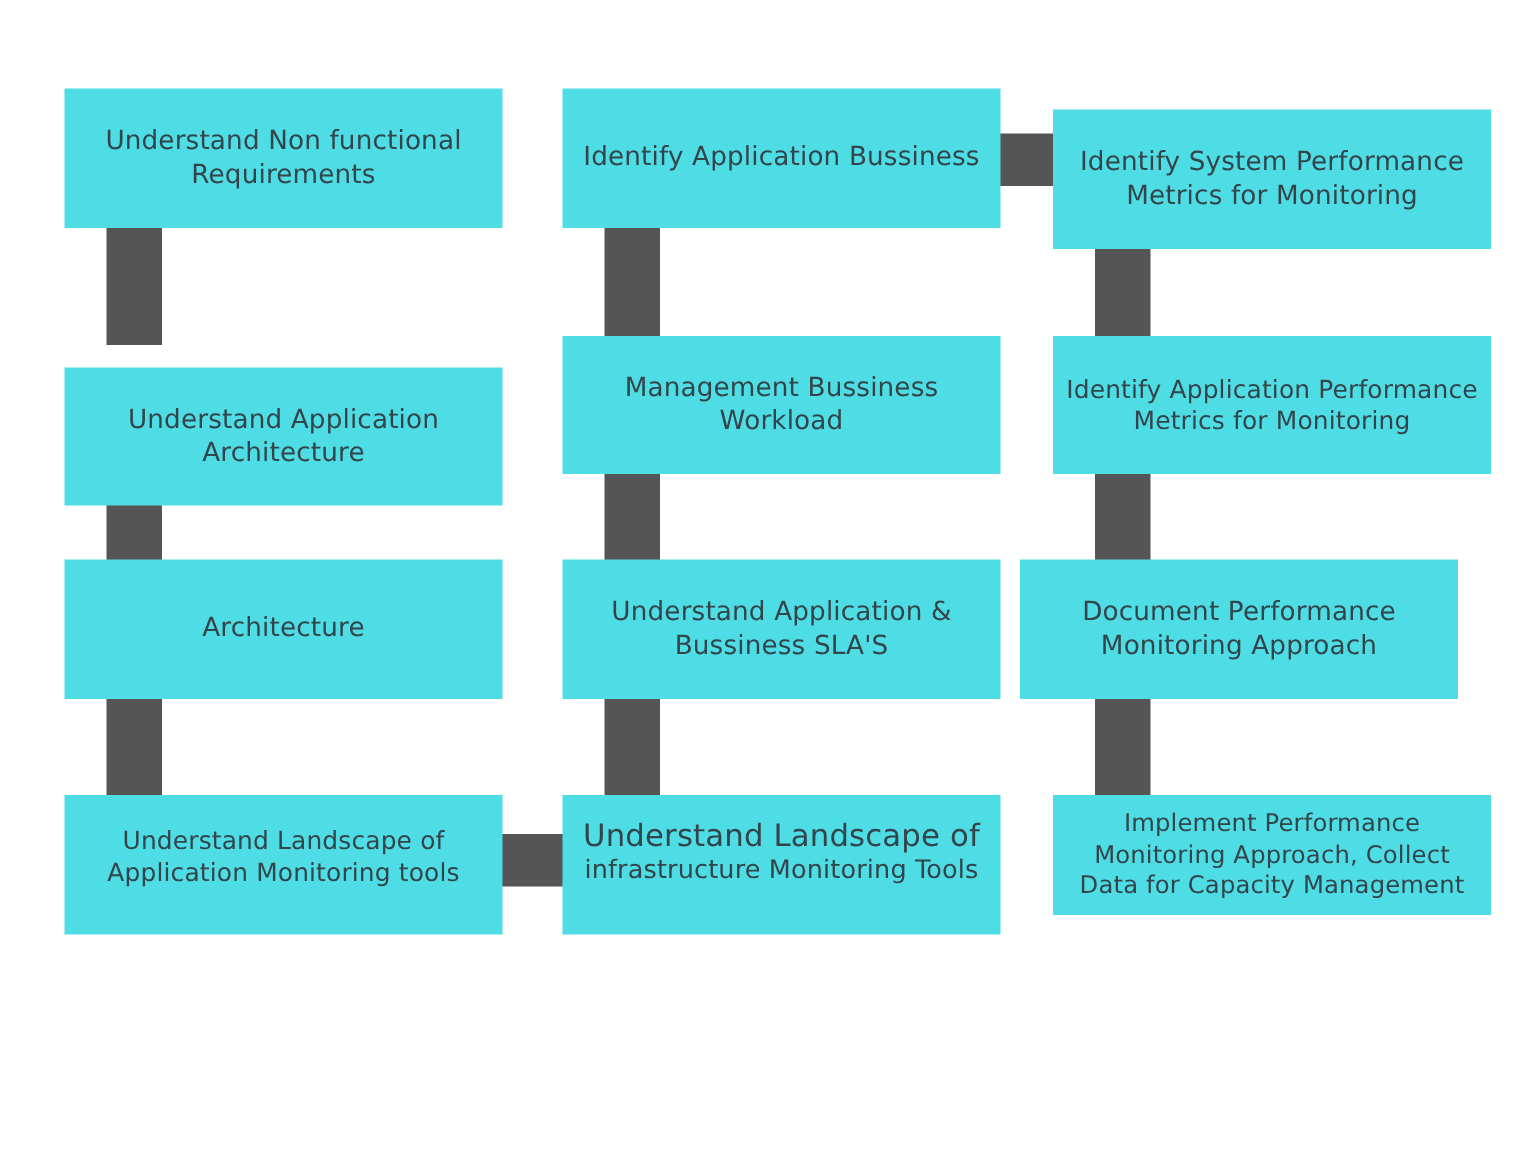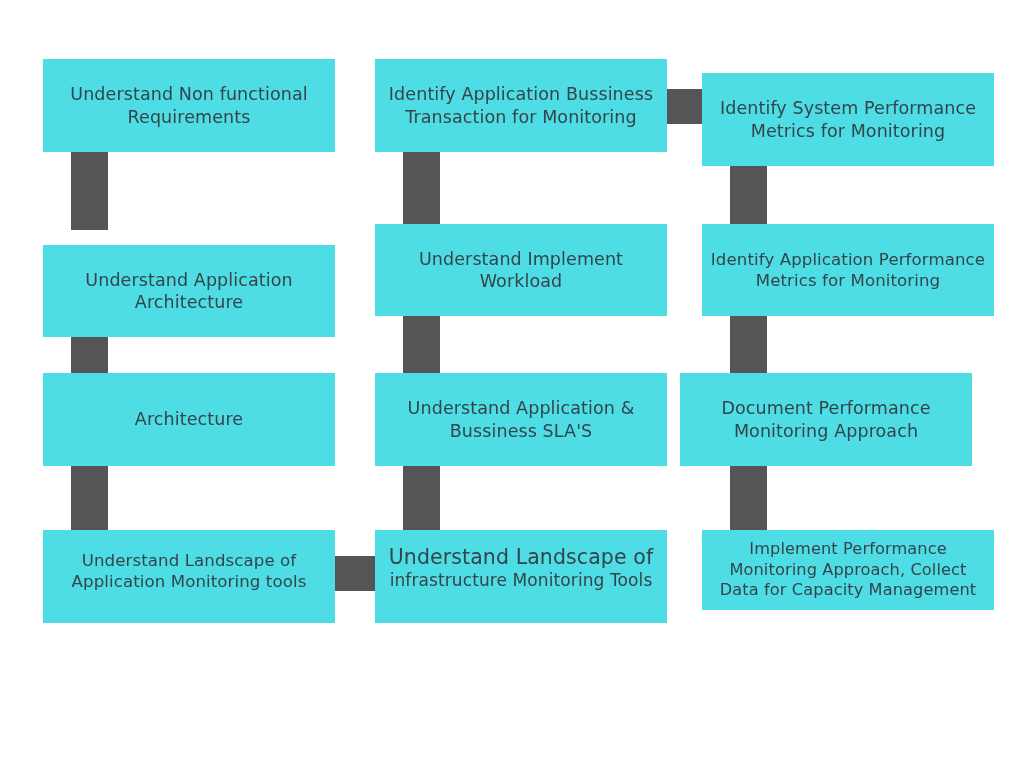--- a/index.html
+++ b/index.html
@@ -76,35 +76,34 @@
   <div class="conn" style="left:664px; top:89px;  width:42px; height:35px;"></div>
   <div class="conn" style="left:332px; top:556px; width:47px; height:35px;"></div>
 
   <div class="node" style="left:43px;  top:59px;  width:292px; height:93px;">
     <span class="ln ln-0">Understand Non functional</span>
     <span class="ln ln-1">Requirements</span>
   </div>
 
   <div class="node" style="left:375px; top:59px;  width:292px; height:93px;">
     <span class="ln ln-0">Identify Application Bussiness</span>
-    <span class="ln ln-1">Transaction for Monitoring</span>
   </div>
 
   <div class="node" style="left:702px; top:73px;  width:292px; height:93px;">
     <span class="ln ln-0">Identify System Performance</span>
     <span class="ln ln-1">Metrics for Monitoring</span>
   </div>
 
   <div class="node" style="left:43px;  top:224px; width:292px; height:92px;margin-top:21px;">
     <span class="ln ln-0">Understand Application</span>
     <span class="ln ln-1">Architecture</span>
   </div>
 
   <div class="node" style="left:375px; top:224px; width:292px; height:92px;">
-    <span class="ln ln-0">Understand Implement</span>
+    <span class="ln ln-0">Management Bussiness</span>
     <span class="ln ln-1">Workload</span>
   </div>
 
   <div class="node sz-sm" style="left:702px; top:224px; width:292px; height:92px;">
     <span class="ln ln-0">Identify Application Performance</span>
     <span class="ln ln-1">Metrics for Monitoring</span>
   </div>
 
   <div class="node" style="left:43px;  top:373px; width:292px; height:93px;">
     <span class="ln ln-1">Architecture</span>

